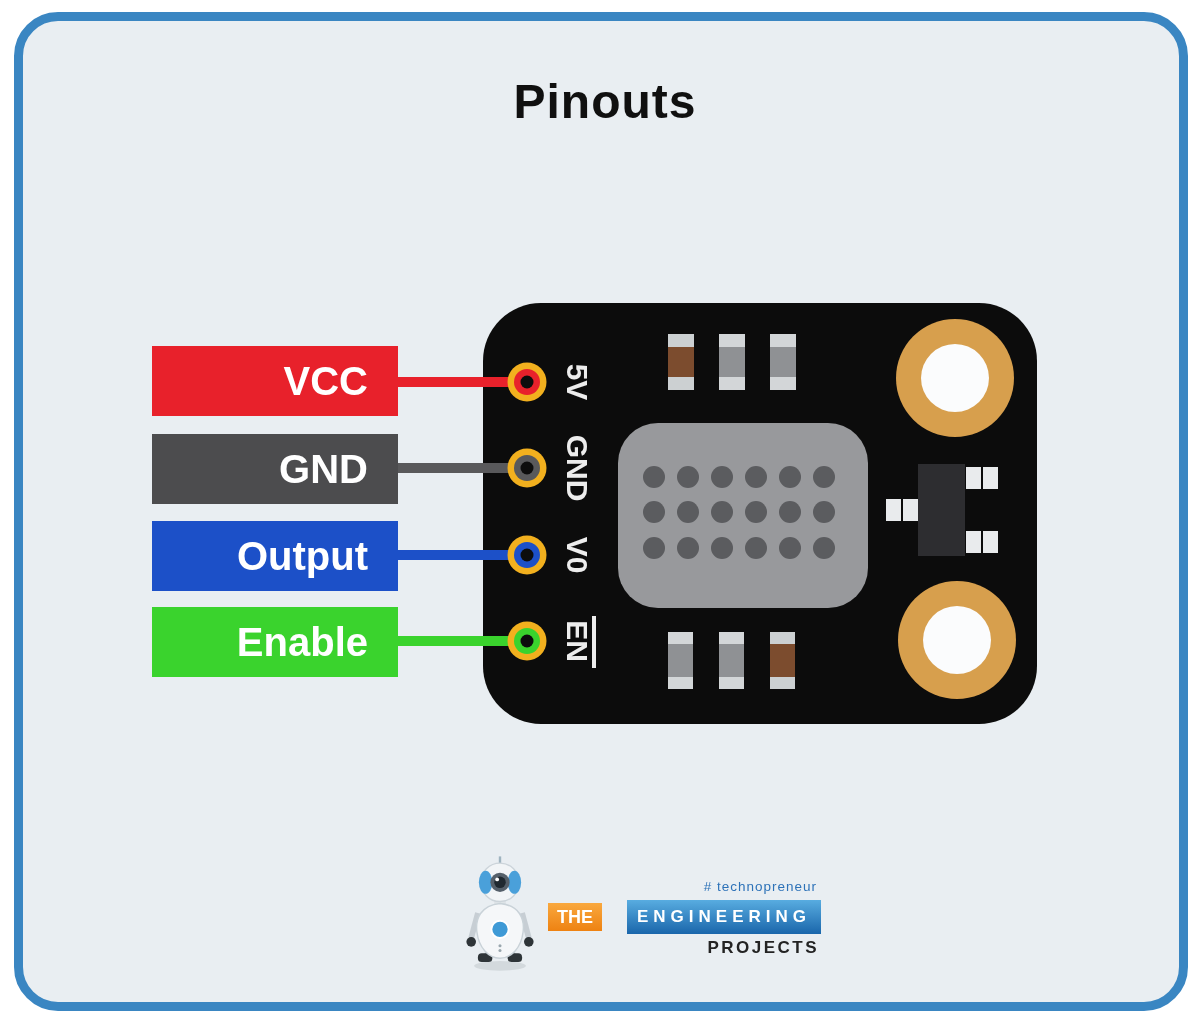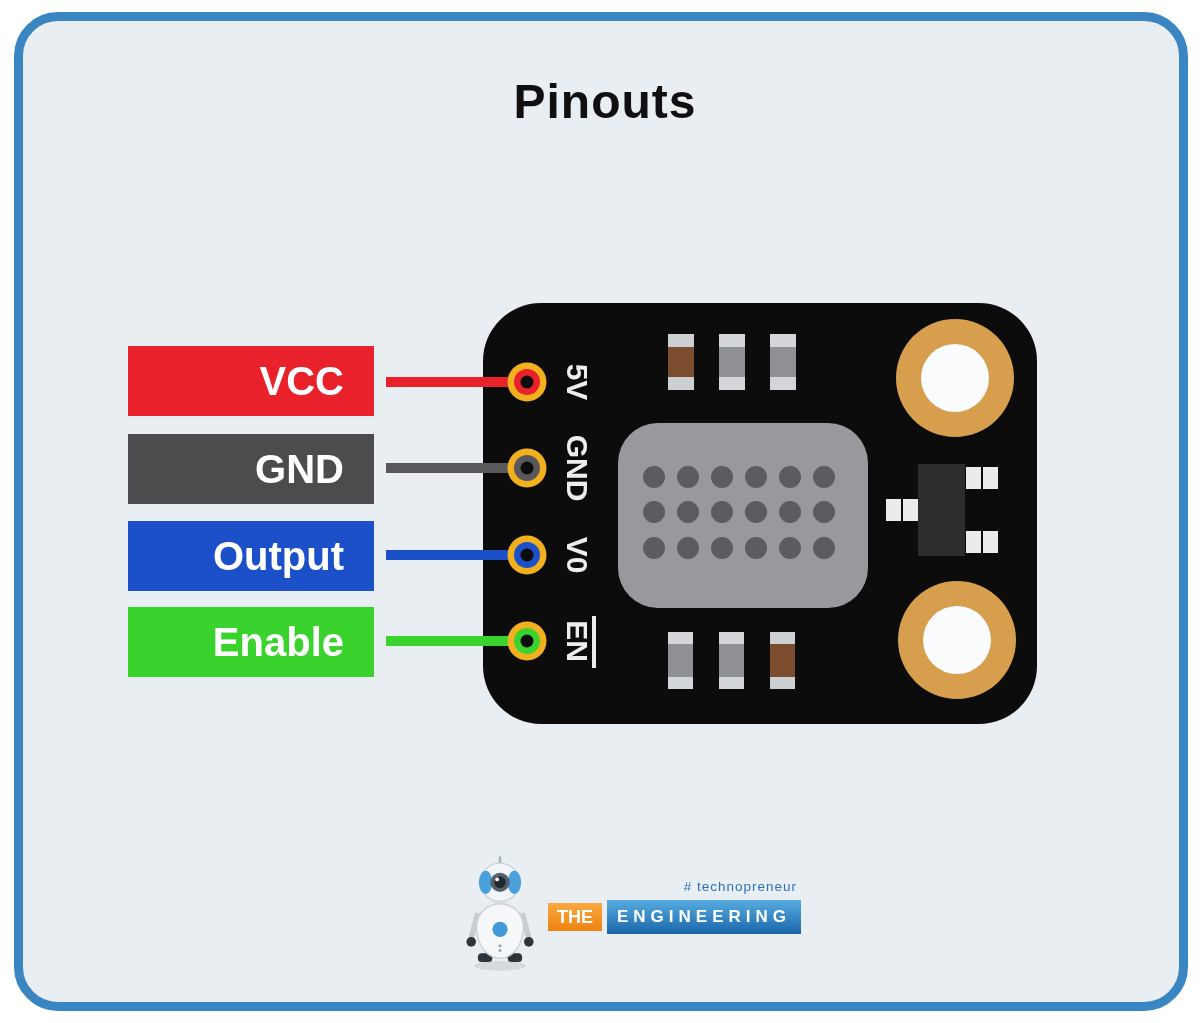--- a/index.html
+++ b/index.html
@@ -5,34 +5,34 @@
   html,body{margin:0;padding:0;background:#fff;}
   .page{position:relative;width:1202px;height:1023px;background:#ffffff;
         font-family:"Liberation Sans",sans-serif;overflow:hidden;}
   .panel{position:absolute;left:14px;top:12px;right:14px;bottom:12px;
          border:9px solid #3a86c2;border-radius:44px;background:#e9eef2;}
   .page-title{position:absolute;top:70px;left:0;width:100%;margin:4px;
               text-align:center;font-size:48px;font-weight:800;color:#101010;
               letter-spacing:1px;}
   .diagram-svg{position:absolute;left:0;top:0;width:1202px;height:1023px;}
 
-  .pin-box{position:absolute;left:128px;width:246px;height:70px;
+  .pin-box{position:absolute;left:152px;width:246px;height:70px;
            color:#ffffff;font-weight:bold;font-size:40px;line-height:70px;
            text-align:right;padding-right:30px;box-sizing:border-box;padding-left:10px;}
   .box-vcc{top:346px;}
   .box-gnd{top:434px;}
   .box-output{top:521px;}
   .box-enable{top:607px;}
 
   .logo{position:absolute;left:452px;top:853px;width:314px;height:128px;display:flex;}
   .logo-robot{width:96px;height:122px;flex:0 0 auto;}
   .logo-text{flex:1;display:flex;flex-direction:column;padding-top:26px;}
   .logo-tagline{text-align:right;color:#2d72b8;font-size:13.5px;font-weight:normal;
                 letter-spacing:1px;padding-right:4px;}
-  .logo-brandrow{display:flex;align-items:center;margin-top:6px;height:34px;}
+  .logo-brandrow{display:flex;align-items:center;margin-top:6px;height:34px;gap:20px;}
   .logo-the{background:linear-gradient(#f9a83e,#ee8212);color:#fff;font-weight:bold;
             font-size:18px;height:28px;line-height:28px;padding:0 9px;margin-right:5px;}
   .logo-eng{background:linear-gradient(#58ace0,#1a66ab);color:#fff;font-weight:bold;
             font-size:17px;height:34px;line-height:34px;letter-spacing:5px;
             padding:0 10px;flex:1;text-align:right;}
   .logo-projects{text-align:right;color:#232323;font-weight:bold;font-size:17px;
                  letter-spacing:2.5px;margin-top:4px;padding-right:2px;}
   .pin-label-text{font-family:"Liberation Sans",sans-serif;font-size:30px;
                   font-weight:600;fill:#ededed;}
 </style>
@@ -182,15 +182,16 @@
       <circle cx="50" cy="28" r="10" fill="#55606a"></circle>
       <circle cx="50" cy="28" r="6" fill="#1f2930"></circle>
       <circle cx="47" cy="25" r="2" fill="#ffffff"></circle>
     </svg>
     <div class="logo-text">
       <div class="logo-tagline"># technopreneur</div>
       <div class="logo-brandrow">
         <span class="logo-the">THE</span>
         <span class="logo-eng">ENGINEERING</span>
       </div>
+      <div class="logo-projects">PROJECTS</div>
     </div>
   </div>
 </div>
 
 </body></html>

